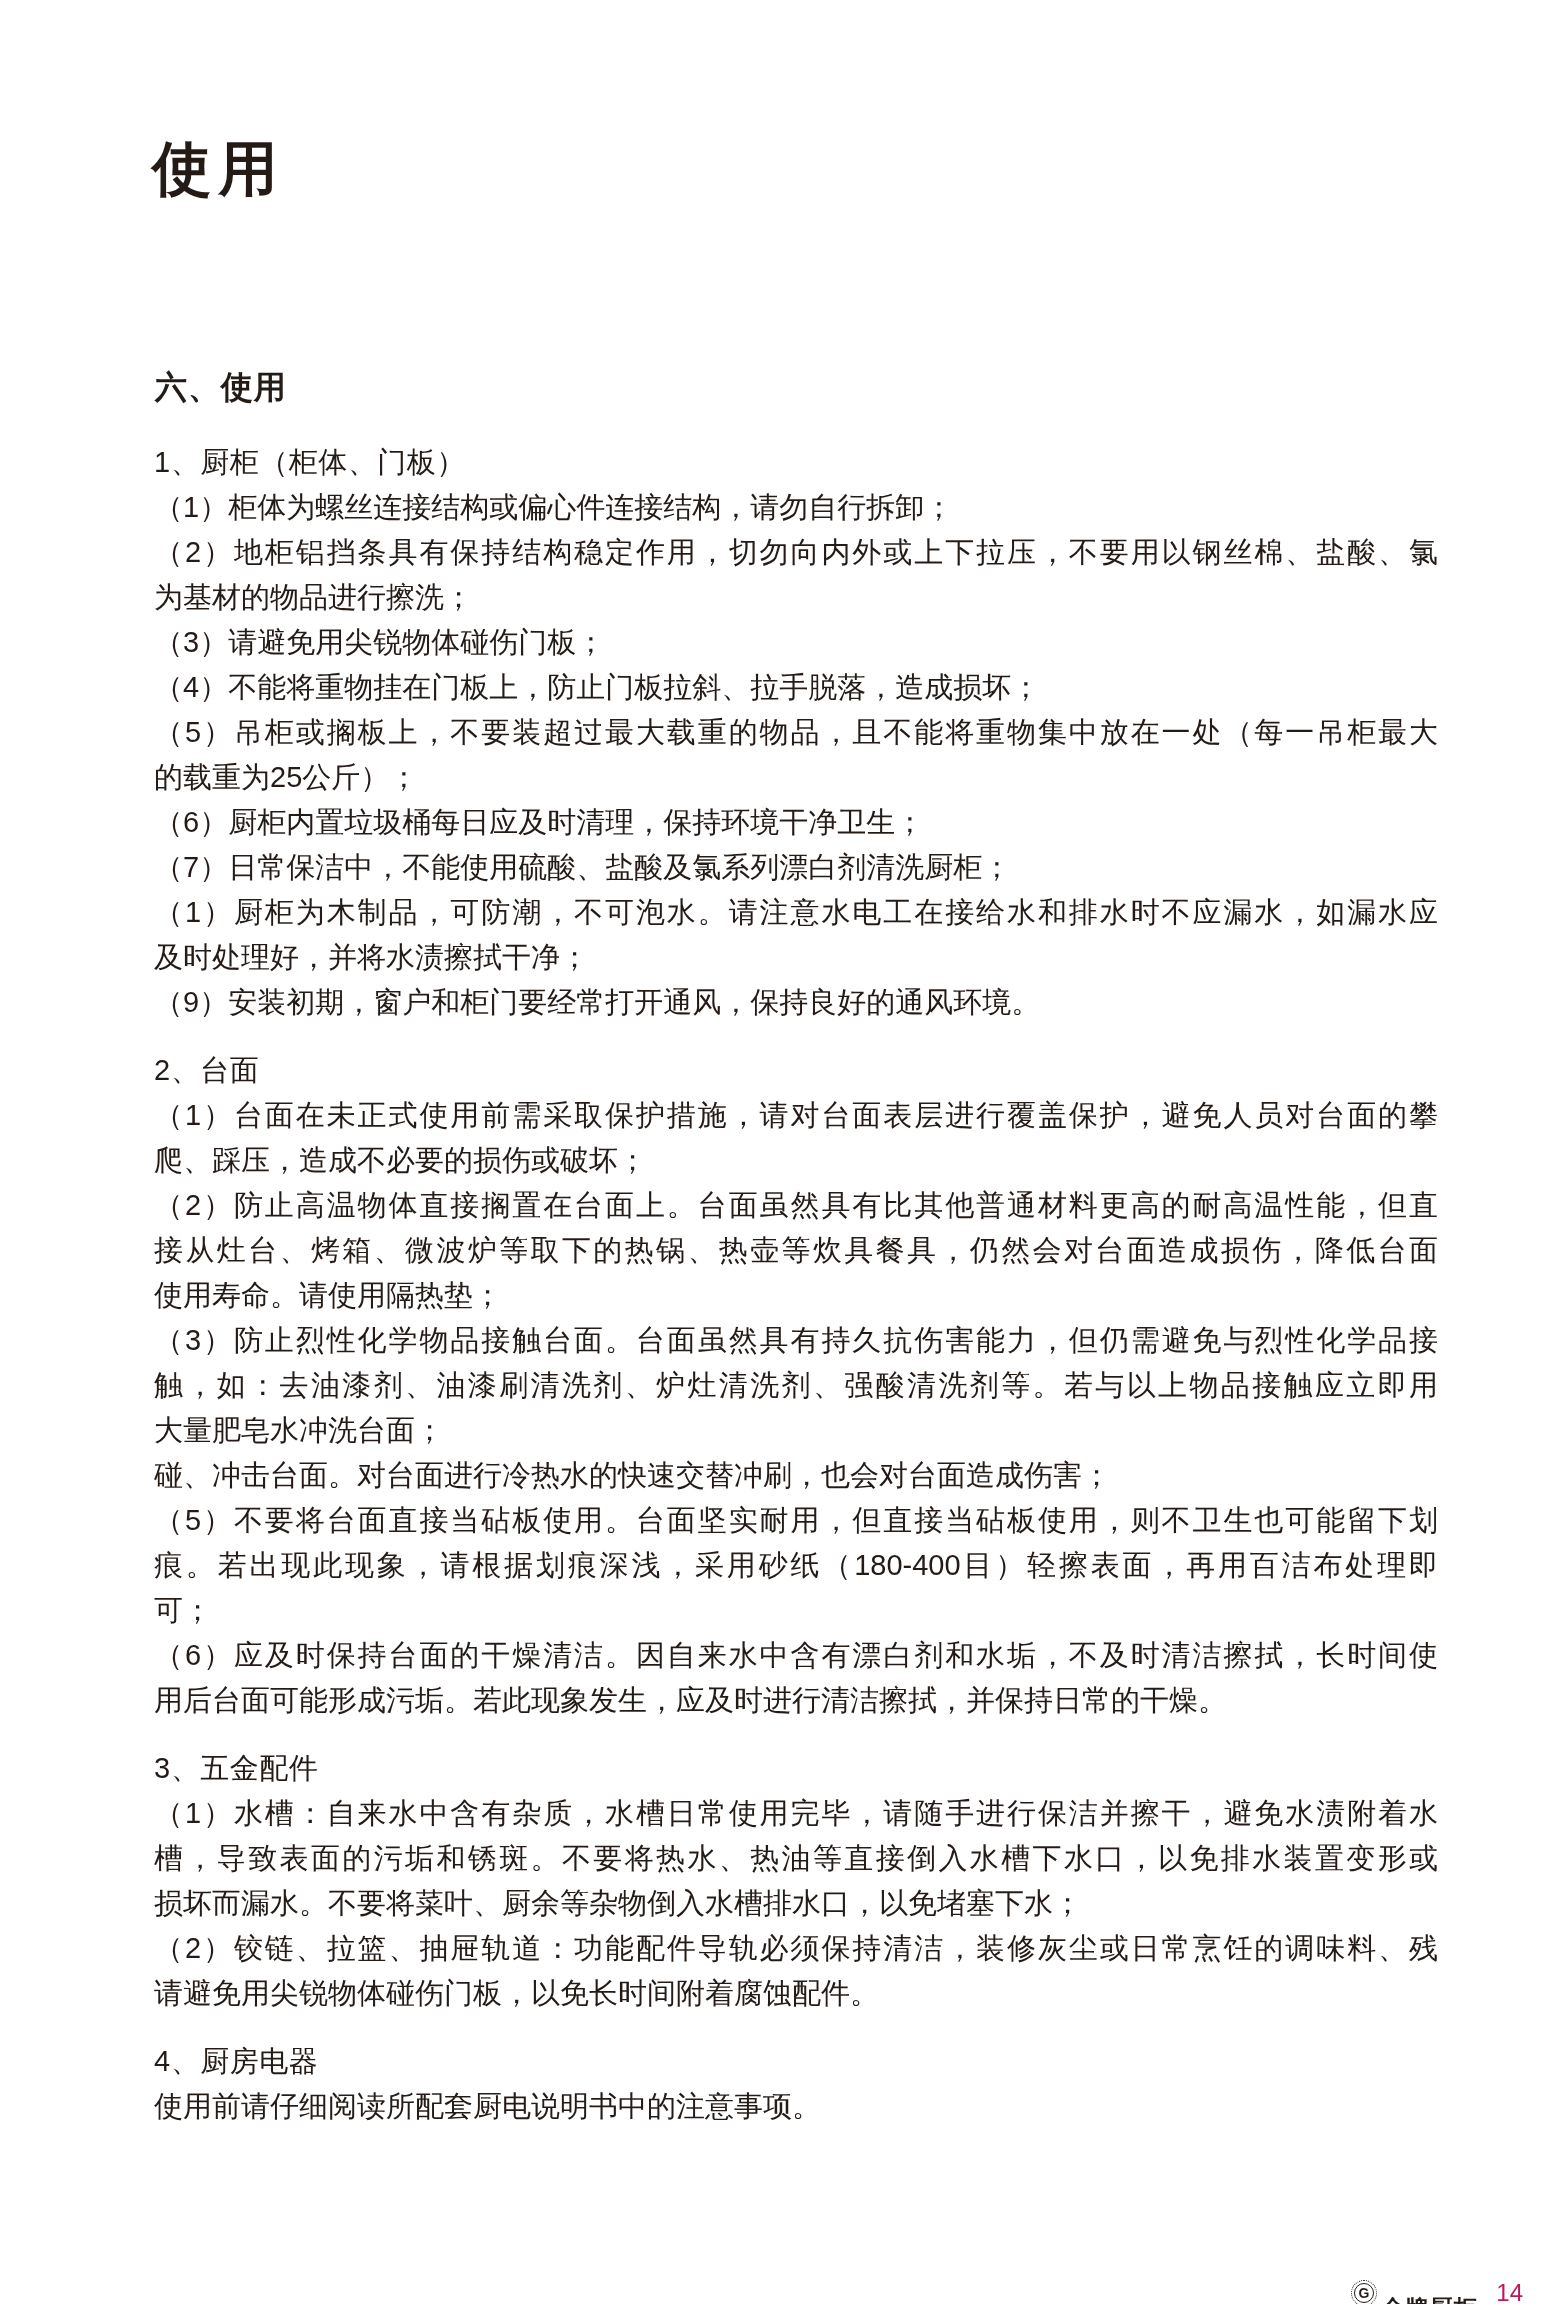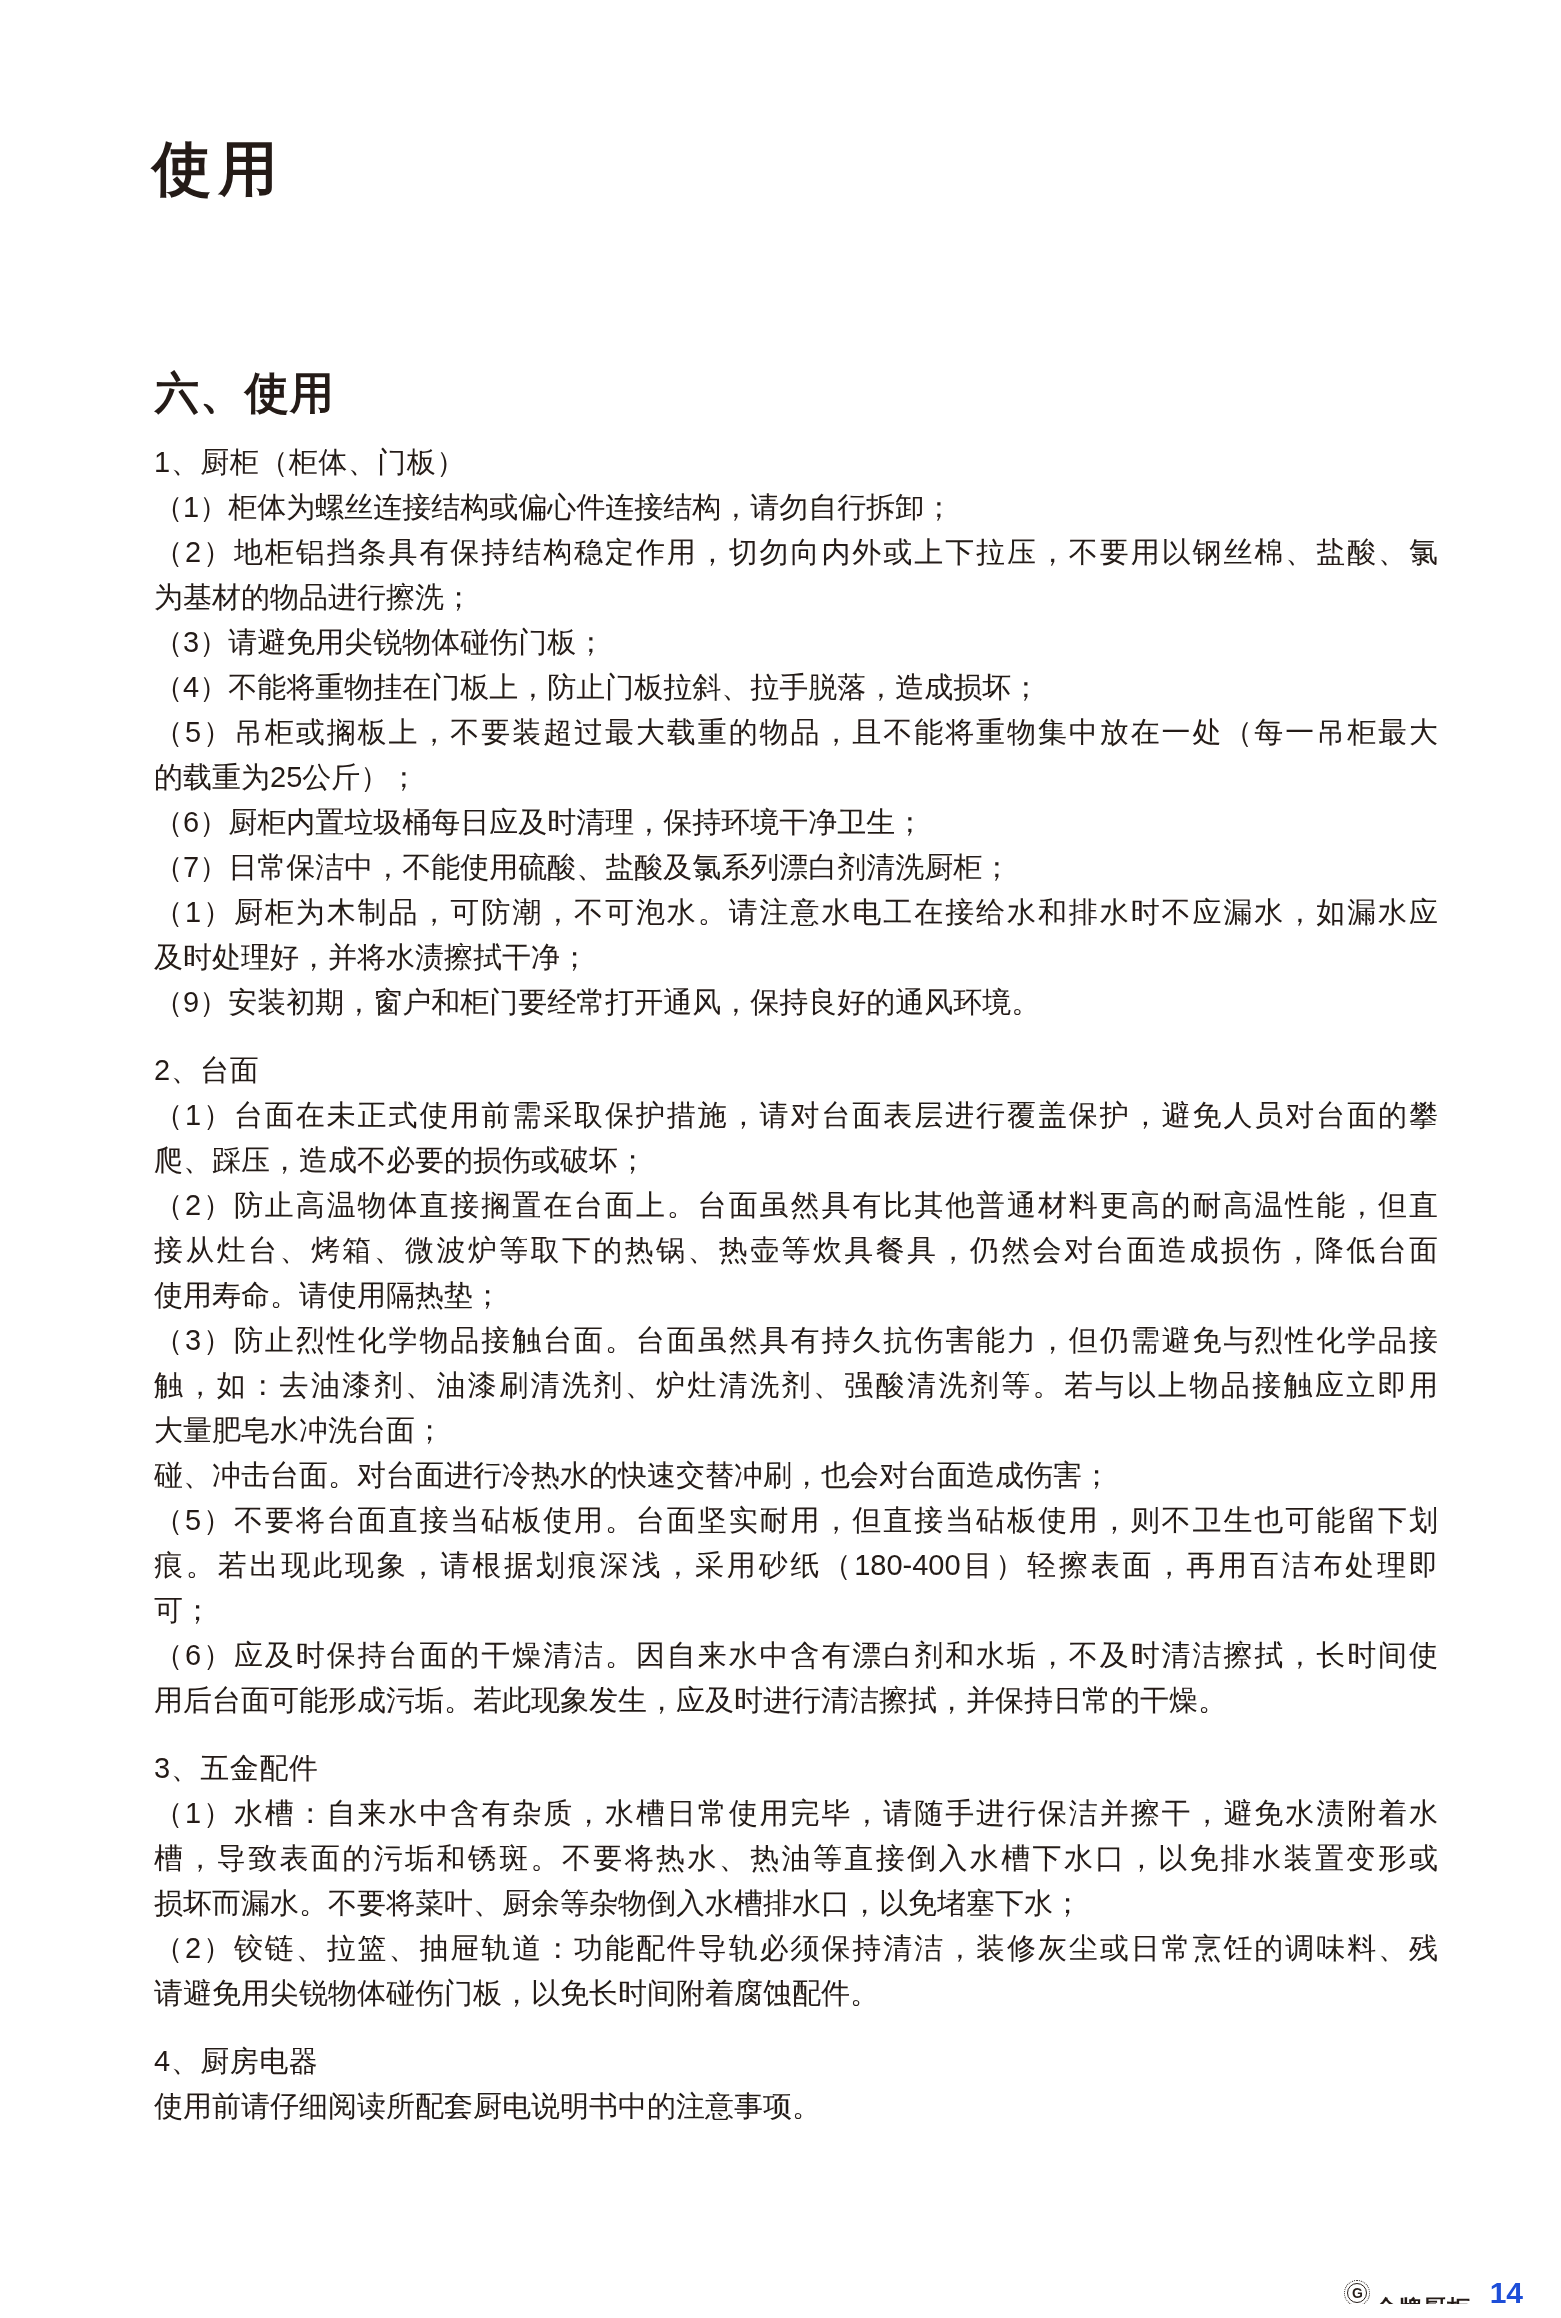--- a/index.html
+++ b/index.html
@@ -21,21 +21,21 @@
     line-height: 1;
     font-weight: 700;
     letter-spacing: 7.6px;
     color: #241b17;
   }
   .sec-heading {
     position: absolute;
     left: 155px;
     top: 371px;
     margin: 0;
-    font-size: 44px;
+    font-size: 32px;
     line-height: 1;
     font-weight: 700;
     letter-spacing: 0.9px;
     color: #241b17;
   }
   .body-text {
     position: absolute;
     left: 154px;
     top: 440px;
     width: 1284px;
@@ -86,24 +86,24 @@
     box-sizing: border-box;
   }
   .brand {
     font-size: 23px;
     font-weight: 700;
     letter-spacing: 0.9px;
     color: #241b17;
     margin-top: 32px;
   }
   .pagenum {
-    font-size: 30px;
-    font-weight: 700;
+    font-size: 24px;
+    font-weight: 400;
     margin-left: 19px;
-    color: #1d4ed8;
+    color: #be185d;
   }
 </style>
 </head>
 <body>
 
 <div class="page">
   <h1 class="doc-title">使用</h1>
   <h2 class="sec-heading">六、使用</h2>
   <div class="body-text" id="body">
       <div class="line sub-heading">1、厨柜（柜体、门板）</div>

